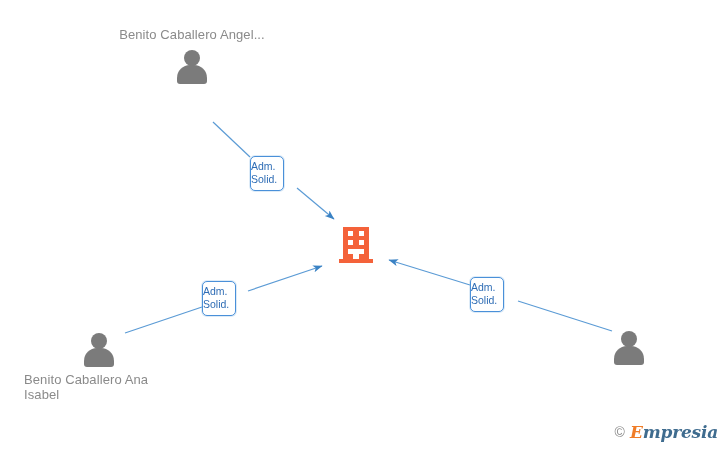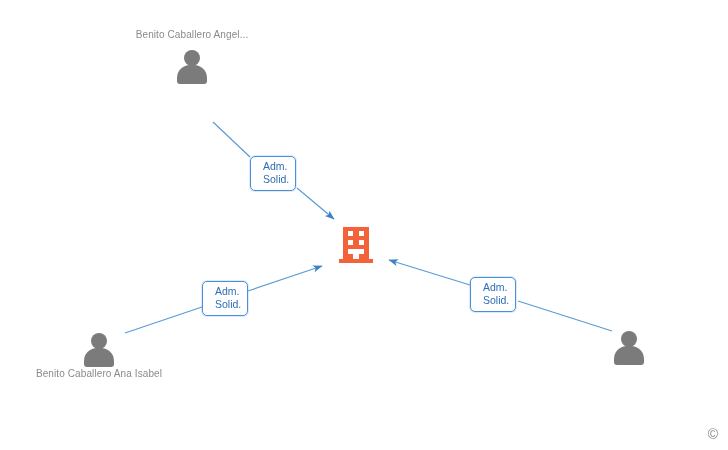--- a/index.html
+++ b/index.html
@@ -52,27 +52,27 @@
   .person-icon .body {
     position: absolute;
     left: 4px;
     top: 15px;
     width: 30px;
     height: 19px;
     background: #7b7b7b;
     border-radius: 13px 13px 3px 3px;
   }
   .person-label {
-    font-size: 10px;
+    font-size: 13px;
     line-height: 14.5px;
     color: #8a8a8a;
     letter-spacing: 0.1px;
   }
   .person-label.above { margin-bottom: 7px; }
-  .person-label.below { margin-top: 0; }
+  .person-label.below { margin-top: 6px; }
 
   
   .company-node {
     position: absolute;
     width: 150px;
     display: flex;
     flex-direction: column;
     align-items: center;
   }
   .company-icon {
@@ -121,21 +121,21 @@
   }
 
   
   .edge-label {
     position: absolute;
     box-sizing: border-box;
     background: #ffffff;
     border: 1px solid #4a90d9;
     border-radius: 5px;
     box-shadow: 0 0 0 1px rgba(120,175,225,0.25);
-    padding: 3px 6px 4px 12px;
+    padding: 3px 6px 4px 0;
     font-size: 10.5px;
     line-height: 13px;
     color: #2f6db5;
     text-align: left;
     white-space: pre-line;
   }
 
   
   .watermark {
     position: absolute;
@@ -232,15 +232,16 @@
 Solid.</div>
 
   <div class="edge-label" style="left:202px; top:281px;">Adm.
 Solid.</div>
 
   <div class="edge-label" style="left:470px; top:277px;">Adm.
 Solid.</div>
 
   <div class="watermark">
     <span class="copy">©</span>
+    <span class="brand"><span class="cap">E</span><span class="rest">mpresia</span></span>
   </div>
 
 </div>
 
 </body></html>

